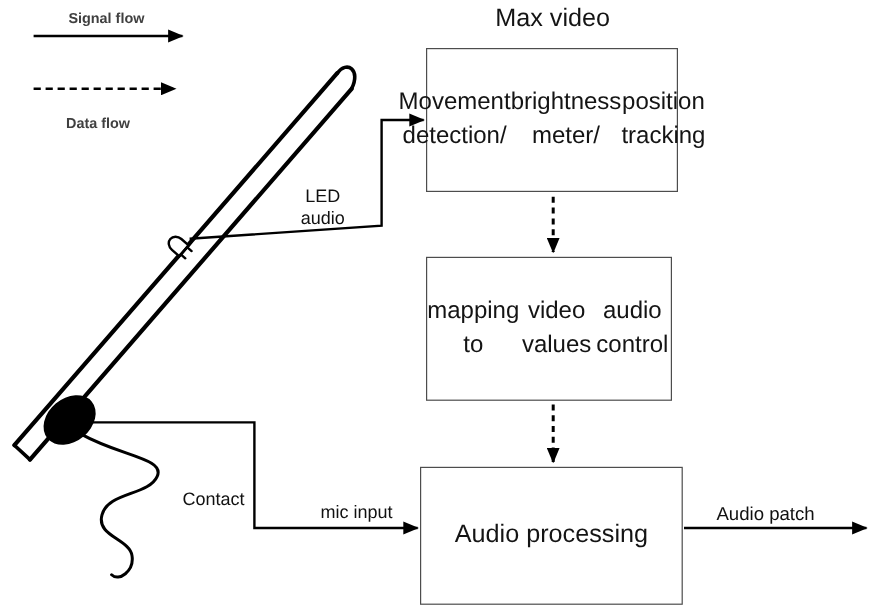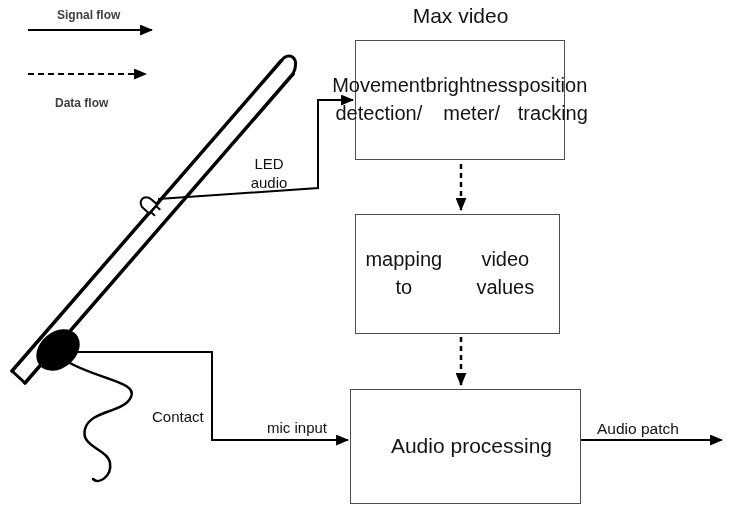--- a/index.html
+++ b/index.html
@@ -85,23 +85,24 @@
 
   <div class="diagram-box" style="left:355px;top:40px;width:208px;height:118px;">
     <span><span>Movement</span> <span>detection/</span></span>
     <span>brightness meter/</span>
     <span>position tracking</span>
   </div>
 
   <div class="diagram-box" style="left:355px;top:214px;width:203px;height:118px;">
     <span>mapping to</span>
     <span>video values</span>
+    <span>audio control</span>
   </div>
 
-  <div class="diagram-box" style="left:350px;top:389px;width:217px;height:113px;font-size:21px;padding-left:12px;">
+  <div class="diagram-box" style="left:350px;top:389px;width:217px;height:113px;font-size:21px;">
     <span>Audio processing</span>
   </div>
 
   <div class="abs flow-label led-label" style="left:238px;top:155px;width:62px;">
     <span>LED</span>
     <span>audio</span>
   </div>
 
   <div class="abs flow-label" style="left:152px;top:408px;">Contact</div>
   <div class="abs flow-label" style="left:219px;top:419px;margin-left:48px;">mic input</div>

